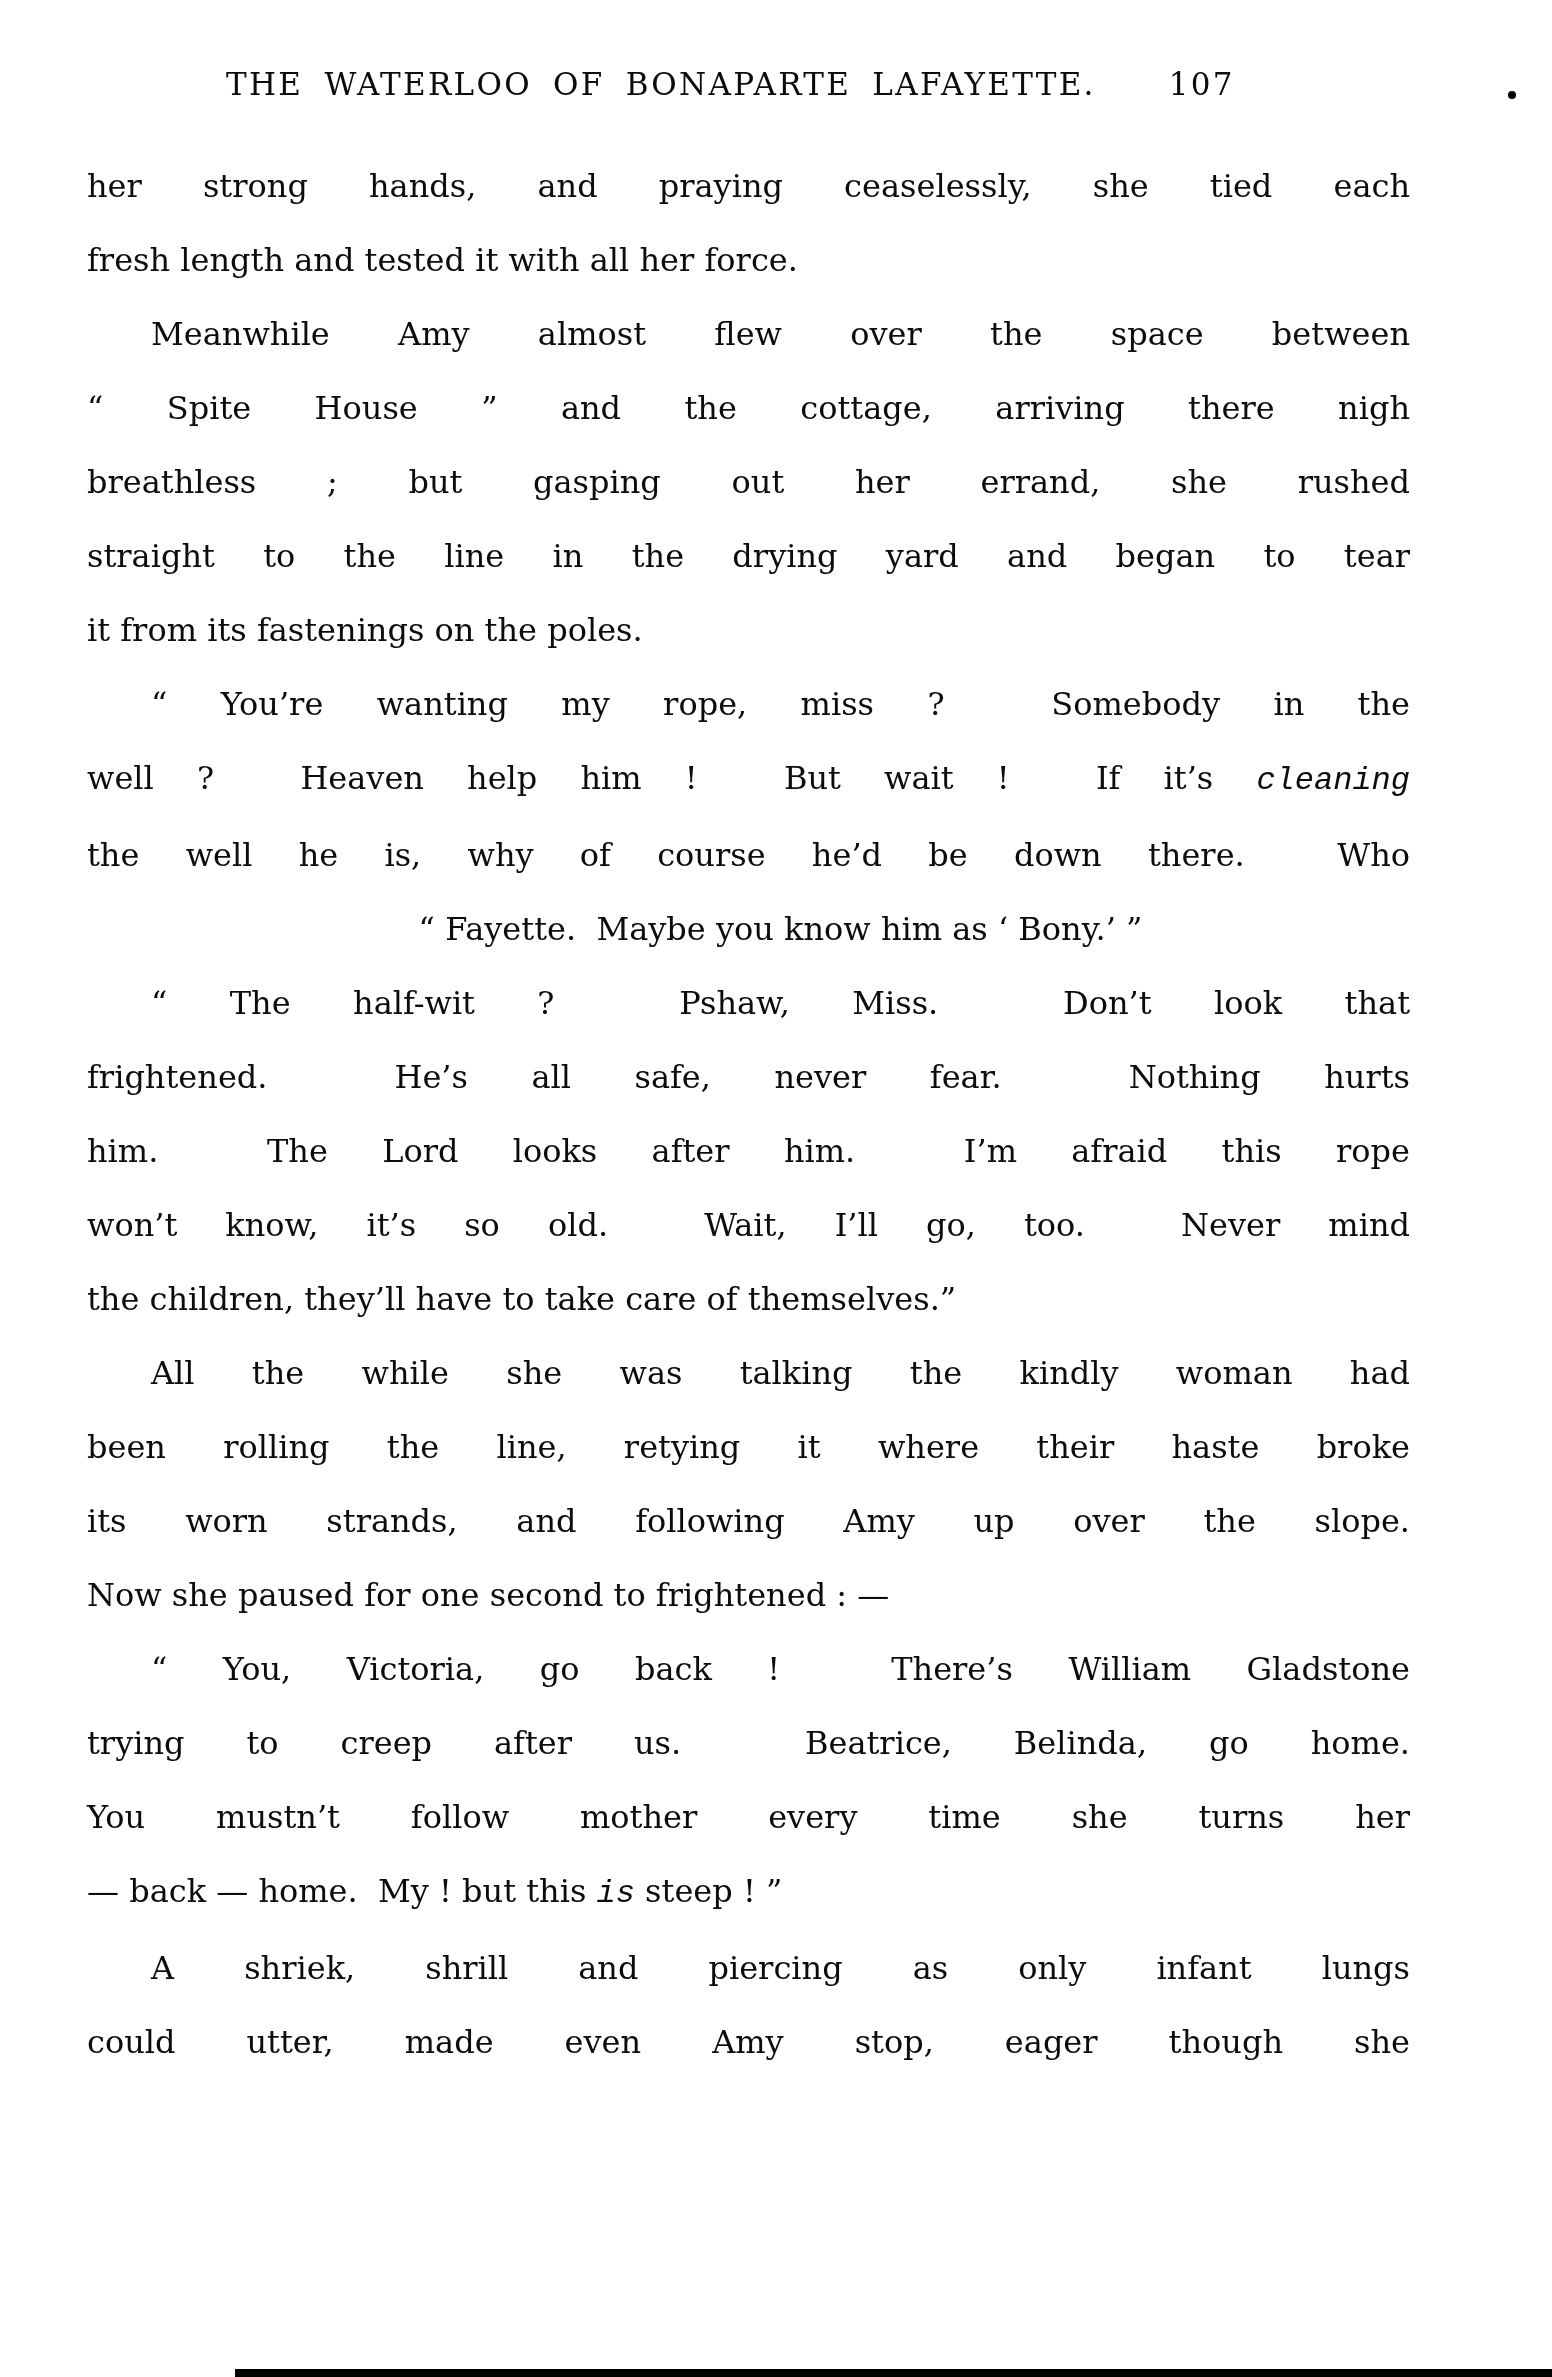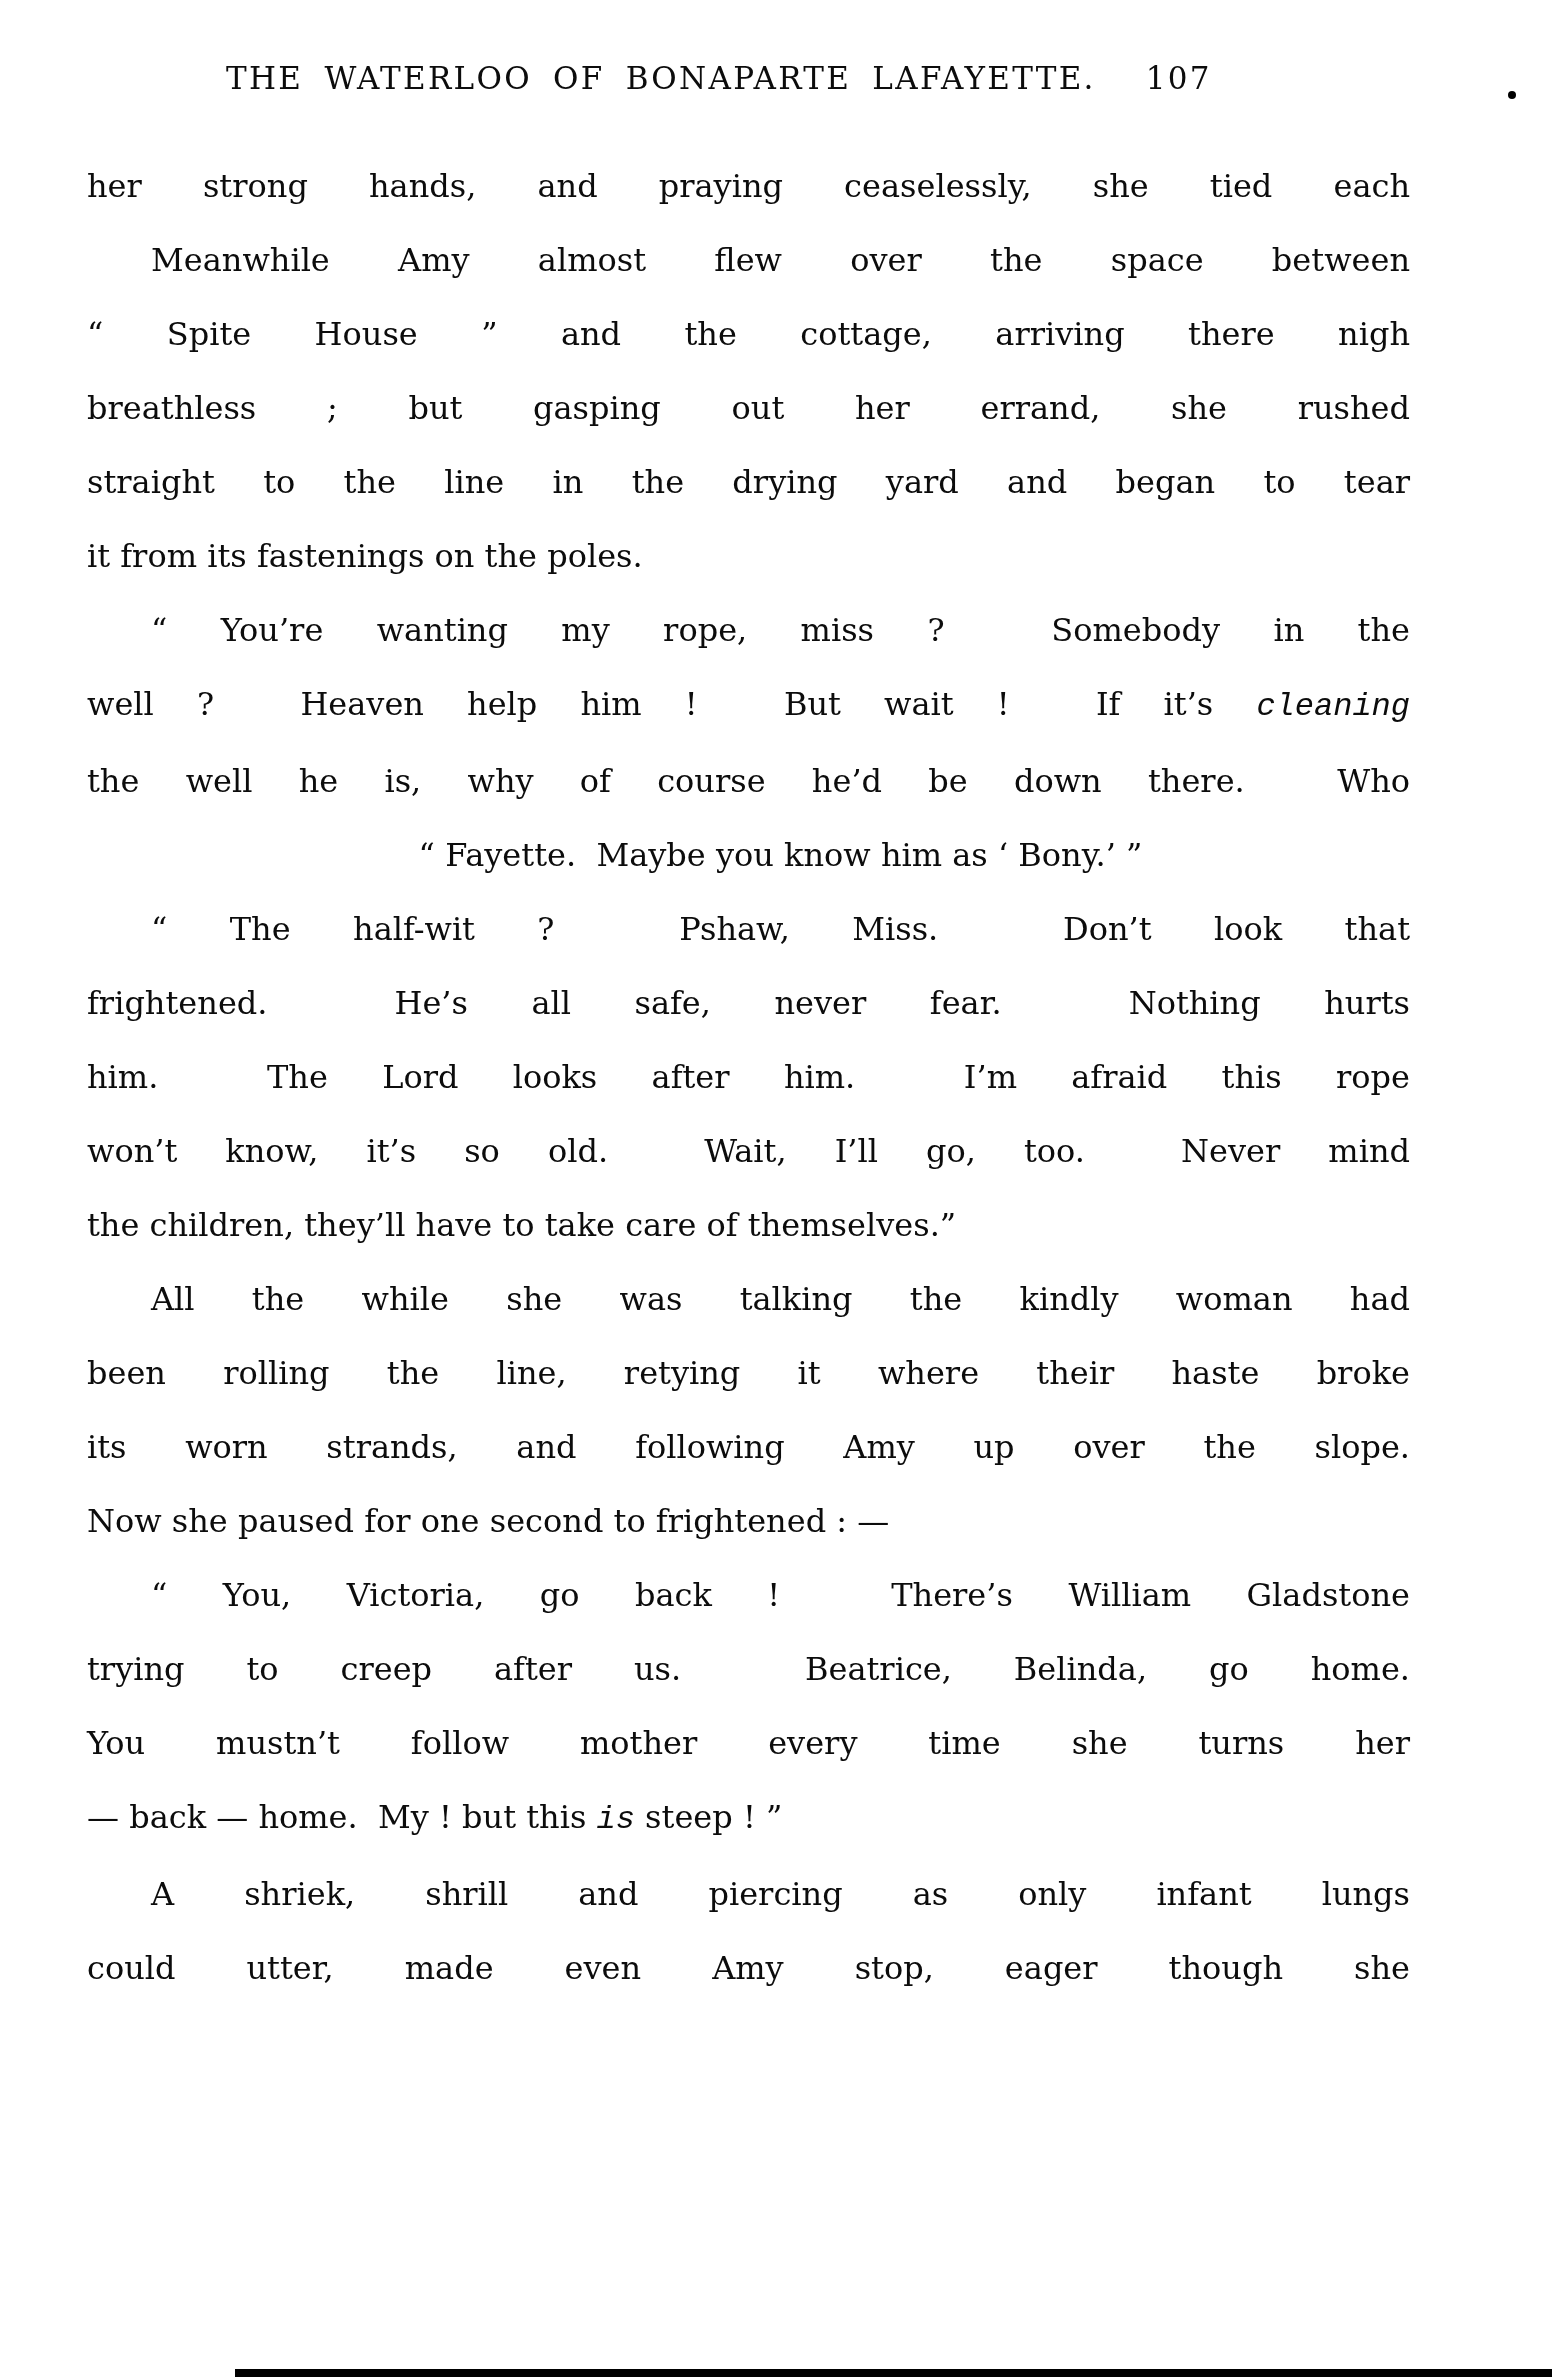--- a/index.html
+++ b/index.html
@@ -11,26 +11,26 @@
     position: relative;
     width: 1552px;
     height: 2377px;
     background: #ffffff;
     overflow: hidden;
     font-family: "DejaVu Serif", serif;
     color: #0c0c0c;
   }
   .running-head {
     position: absolute;
-    top: 60px;
+    top: 66px;
     left: 87px;
     width: 1323px;
     display: flex;
     align-items: baseline;
-    gap: 50px;
+    gap: 73px;
     padding-left: 139px;
     font-size: 31px;
     letter-spacing: 2.3px;
     word-spacing: 9px;
     white-space: nowrap;
   }
   .body-text {
     position: absolute;
     top: 149px;
     left: 87px;
@@ -75,20 +75,21 @@
 </head>
 <body>
 
 <div class="page">
   <div class="running-head">
     <span class="head-title">THE WATERLOO OF BONAPARTE LAFAYETTE.</span>
     <span class="folio">107</span>
   </div>
   <div class="body-text">
       <div class="line j"><span>her strong hands, and praying ceaselessly, she tied each</span></div>
+      <div class="line"><span>fresh length and tested it with all her force.</span></div>
       <div class="line j ind"><span>Meanwhile Amy almost flew over the space between</span></div>
       <div class="line j"><span>“ Spite House ” and the cottage, arriving there nigh</span></div>
       <div class="line j"><span>breathless ; but gasping out her errand, she rushed</span></div>
       <div class="line j"><span>straight to the line in the drying yard and began to tear</span></div>
       <div class="line"><span>it from its fastenings on the poles.</span></div>
       <div class="line j ind"><span>“ You’re wanting my rope, miss ?  Somebody in the</span></div>
       <div class="line j"><span>well ?  Heaven help him !  But wait !  If it’s </span><span class="em">cleaning</span></div>
       <div class="line j"><span>the well he is, why of course he’d be down there.  Who</span></div>
       <div class="line ind"><span>“ Fayette.  Maybe you know him as ‘ Bony.’ ”</span></div>
       <div class="line j ind"><span>“ The half-wit ?  Pshaw, Miss.  Don’t look that</span></div>

